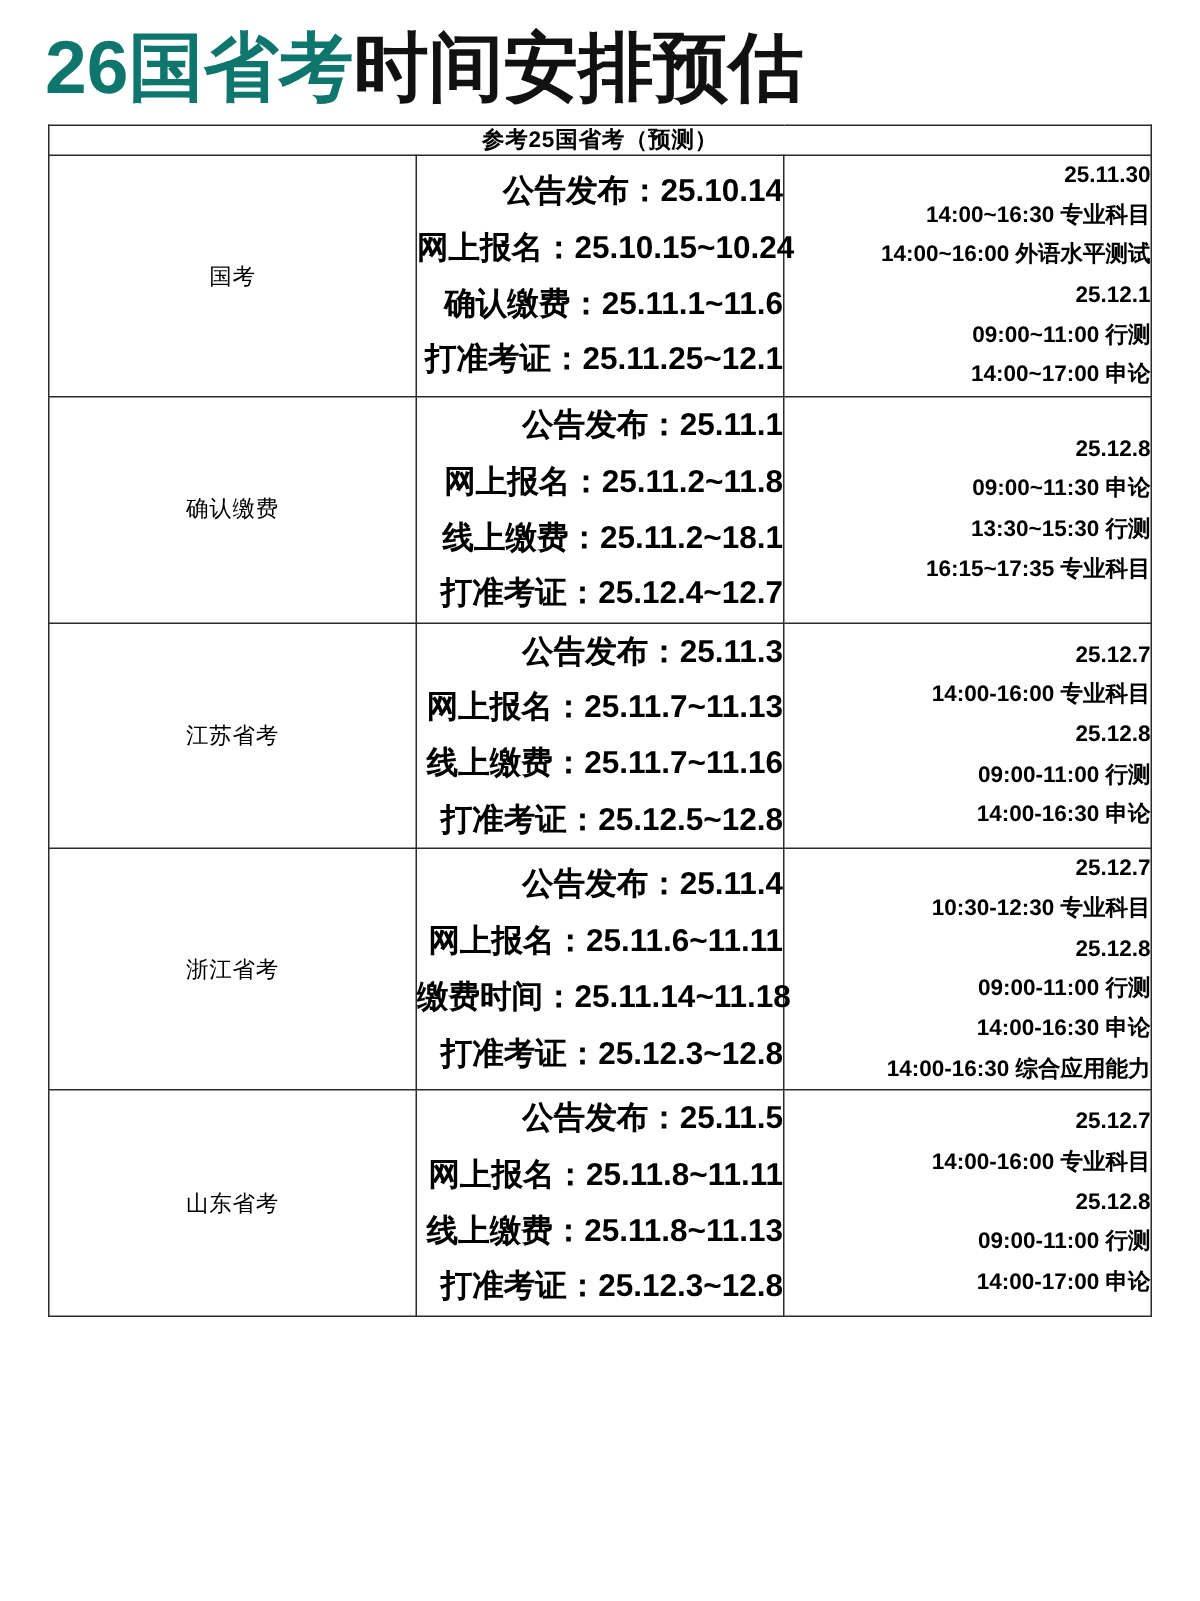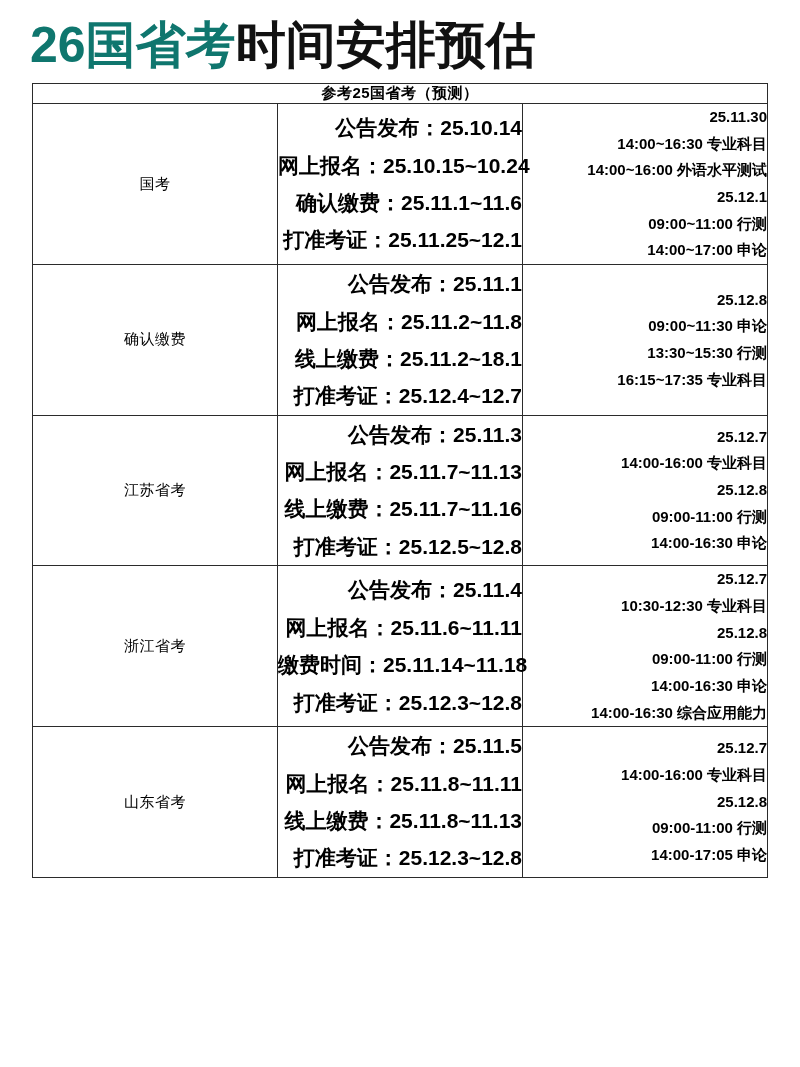--- a/index.html
+++ b/index.html
@@ -184,21 +184,21 @@
             <span class="proc-line"><span class="lbl">公告发布</span><span class="sep">：</span><span class="val">25.11.5</span></span>
             <span class="proc-line"><span class="lbl">网上报名</span><span class="sep">：</span><span class="val">25.11.8~11.11</span></span>
             <span class="proc-line"><span class="lbl">线上缴费</span><span class="sep">：</span><span class="val">25.11.8~11.13</span></span>
             <span class="proc-line"><span class="lbl">打准考证</span><span class="sep">：</span><span class="val">25.12.3~12.8</span></span>
           </td>
           <td class="exam-cell">
             <span class="exam-line">25.12.7</span>
             <span class="exam-line">14:00-16:00 专业科目</span>
             <span class="exam-line">25.12.8</span>
             <span class="exam-line">09:00-11:00 行测</span>
-            <span class="exam-line">14:00-17:05 申论</span>
+            <span class="exam-line">14:00-17:00 申论</span>
           </td>
         </tr>
 
       </tbody>
     </table>
   </div>
 
   <div class="bottom-pad"></div>
 </div>
 

